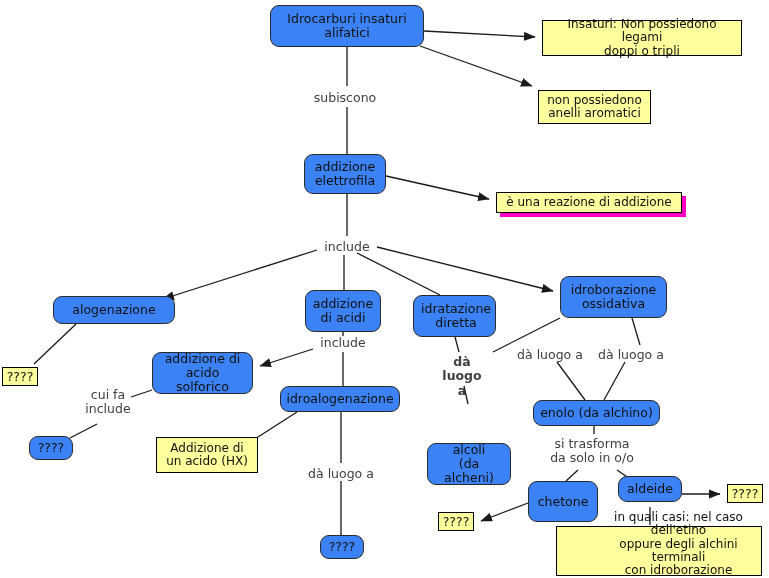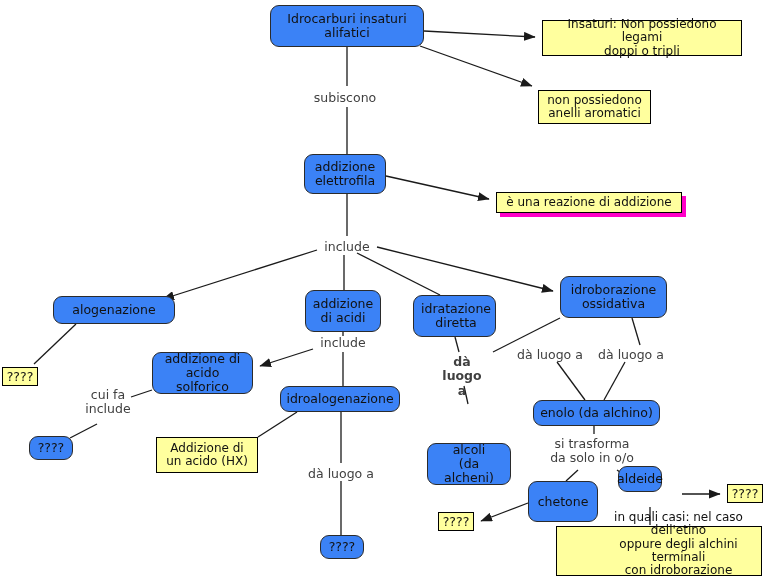--- a/index.html
+++ b/index.html
@@ -155,21 +155,21 @@
       <div class="node concept" style="left: 152px; top: 352px; width: 101px; height: 42px;">addizione di
 acido solforico</div>
       <div class="node concept" style="left: 280px; top: 386px; width: 120px; height: 26px;">idroalogenazione</div>
       <div class="node concept" style="left: 427px; top: 404px; width: 84px; height: 42px; margin-top: 39px;">alcoli
 (da alcheni)</div>
       <div class="node concept" style="left: 533px; top: 400px; width: 127px; height: 26px;">enolo (da alchino)</div>
       <div class="node concept" style="left: 29px; top: 436px; width: 44px; height: 24px;">????</div>
       <div class="node note" style="left: 156px; top: 437px; width: 102px; height: 36px;">Addizione di
 un acido (HX)</div>
       <div class="node concept" style="left: 528px; top: 481px; width: 70px; height: 41px;">chetone</div>
-      <div class="node concept" style="left: 618px; top: 466px; width: 44px; height: 26px;">aldeide</div>
+      <div class="node concept" style="left: 618px; top: 476px; width: 64px; height: 26px;">aldeide</div>
       <div class="node note small" style="left: 727px; top: 484px; width: 36px; height: 19px;">????</div>
       <div class="node note small" style="left: 438px; top: 512px; width: 36px; height: 19px;">????</div>
       <div class="node concept" style="left: 320px; top: 535px; width: 44px; height: 24px;">????</div>
       <div class="node note" style="left: 556px; top: 526px; width: 206px; height: 50px; padding-left: 44px;">in quali casi: nel caso dell'etino
 oppure degli alchini terminali
 con idroborazione ossidativa</div>
     </div>
 </div>
 
 </body></html>

